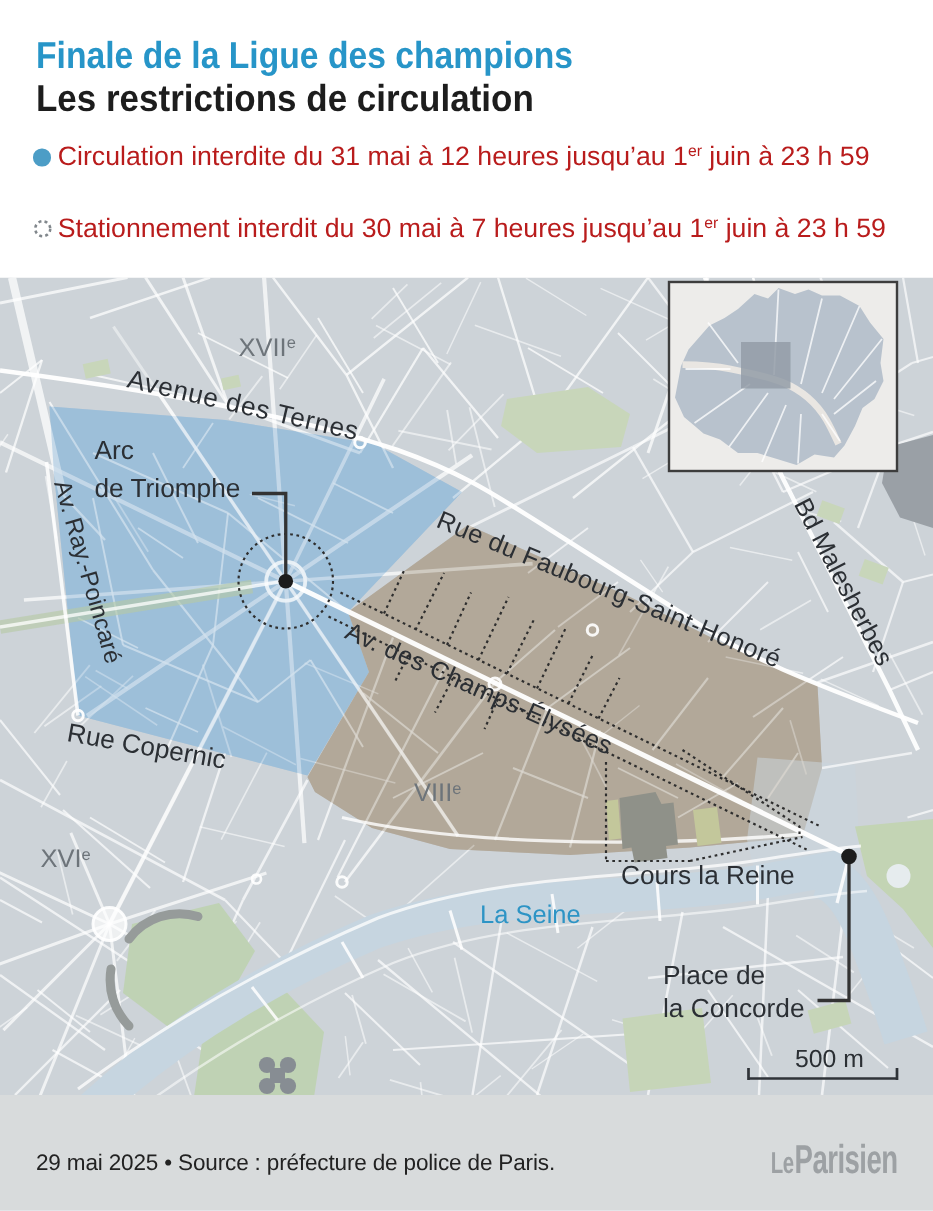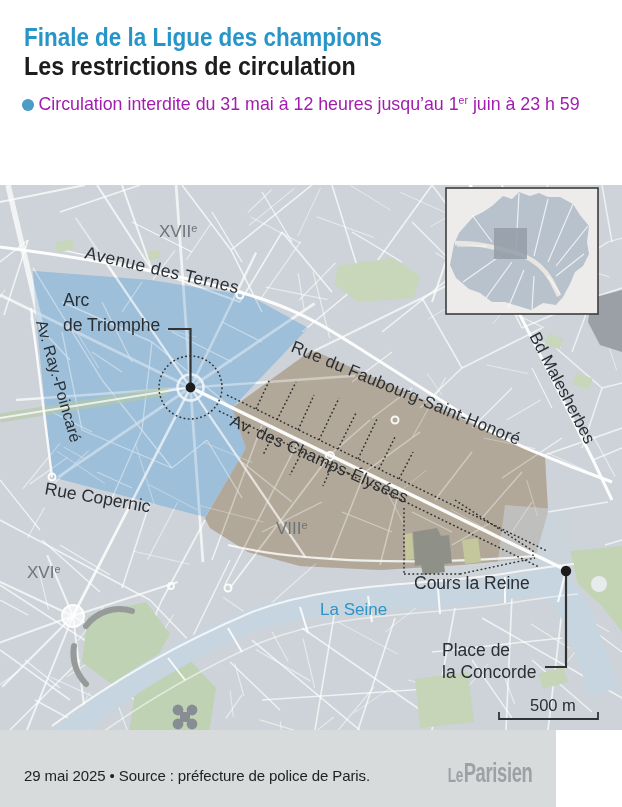--- a/index.html
+++ b/index.html
@@ -1,30 +1,33 @@
 <!DOCTYPE html>
 <html><head><meta charset="utf-8"><style>
 html,body{margin:0;padding:0}
 body{width:622px;height:807px;background:#fff;font-family:"Liberation Sans",sans-serif;position:relative;overflow:hidden}
 .ttl{font-weight:bold;transform-origin:left top;white-space:nowrap;line-height:1}
-.leg{position:absolute;left:22px;font-size:17.8px;color:#a21caf;white-space:nowrap;line-height:1}
+.leg{position:absolute;left:22px;font-size:17.8px;color:#b91c1c;white-space:nowrap;line-height:1}
 .dot{display:inline-block;width:11.5px;height:11.5px;border-radius:50%;margin-right:5px;vertical-align:-1px}
 sup{font-size:10.5px;vertical-align:baseline;position:relative;top:-5.5px}
 </style></head>
 <body>
 
 <div style="position:absolute;left:0;top:0;width:554px;height:185px;background:#fff">
 
 <div class="ttl" style="position:absolute;left:24px;top:24.5px;font-size:25px;color:#2795c8;transform:scaleX(0.898)">Finale de la Ligue des champions</div>
 
 <div class="ttl" style="position:absolute;left:24px;top:54px;font-size:25px;color:#1d1d1d;transform:scaleX(0.933)">Les restrictions de circulation</div>
 
 <div class="leg" style="top:95.5px"><span class="dot" style="background:#4c9dc6"></span>Circulation interdite du 31 mai à 12 heures jusqu’au 1<sup>er</sup> juin à 23 h 59</div>
 
 
+<div class="leg" style="top:143.7px"><svg width="13" height="13" style="margin-right:3.5px;vertical-align:-1.5px">
+        <circle cx="6.5" cy="6.5" r="5" fill="none" stroke="#81878c" stroke-width="1.7" stroke-dasharray="2 2.1"></circle>
+      </svg>Stationnement interdit du 30 mai à 7 heures jusqu’au 1<sup>er</sup> juin à 23 h 59</div>
 </div>
 
 <svg width="622" height="545" viewBox="0 185 622 545" style="position:absolute;left:0;top:185px">
 
 <rect x="0" y="185" width="622" height="545" fill="#cdd3d8"></rect>
 
 <polygon points="33.0,271.0 150.0,280.0 250.0,296.0 308.0,328.0 232.0,408.0 246.0,448.0 205.0,517.0 52.0,477.0 50.0,455.0 36.0,316.0" fill="#9dbfd9"></polygon>
 
 <polygon points="312.0,350.0 420.0,398.0 480.0,428.0 545.0,457.0 548.0,512.0 535.0,558.0 460.0,565.0 380.0,570.0 300.0,566.0 248.0,552.0 210.0,528.0 205.0,518.0 246.0,448.0 232.0,408.0" fill="#b2a89a"></polygon>
 
@@ -416,17 +419,17 @@
 
 <text x="320" y="615" font-size="17" fill="#2d94c5" letter-spacing="0">La Seine</text>
 
 <text x="442" y="656" font-size="17.5" fill="#2b2f34" letter-spacing="0">Place de</text>
 <text x="442" y="678" font-size="17.5" fill="#2b2f34" letter-spacing="0">la Concorde</text>
 
 <text x="530" y="711" font-size="16.5" fill="#2b2f34" letter-spacing="0">500 m</text>
 <path d="M499,712 L499,720 M499,719 L598,719 M598,712 L598,720" stroke="#2f3338" stroke-width="1.8" fill="none"></path>
 </svg>
 
-<div style="position:absolute;left:0;top:730px;width:556px;height:77px;background:#d8dbdc">
+<div style="position:absolute;left:0;top:730px;width:622px;height:77px;background:#d8dbdc">
 
 <div style="position:absolute;left:24px;top:38px;font-size:15px;letter-spacing:-0.1px;color:#222;line-height:1">29 mai 2025 • Source : préfecture de police de Paris.</div>
 
 <div style="position:absolute;right:24px;top:29.5px;color:#9da1a4;font-weight:bold;transform:scaleX(0.68);transform-origin:right bottom;line-height:1;letter-spacing:-0.5px;white-space:nowrap"><span style="font-size:20px">Le</span><span style="font-size:27px;margin-left:1px">Parisien</span></div>
 </div>
 </body></html>

